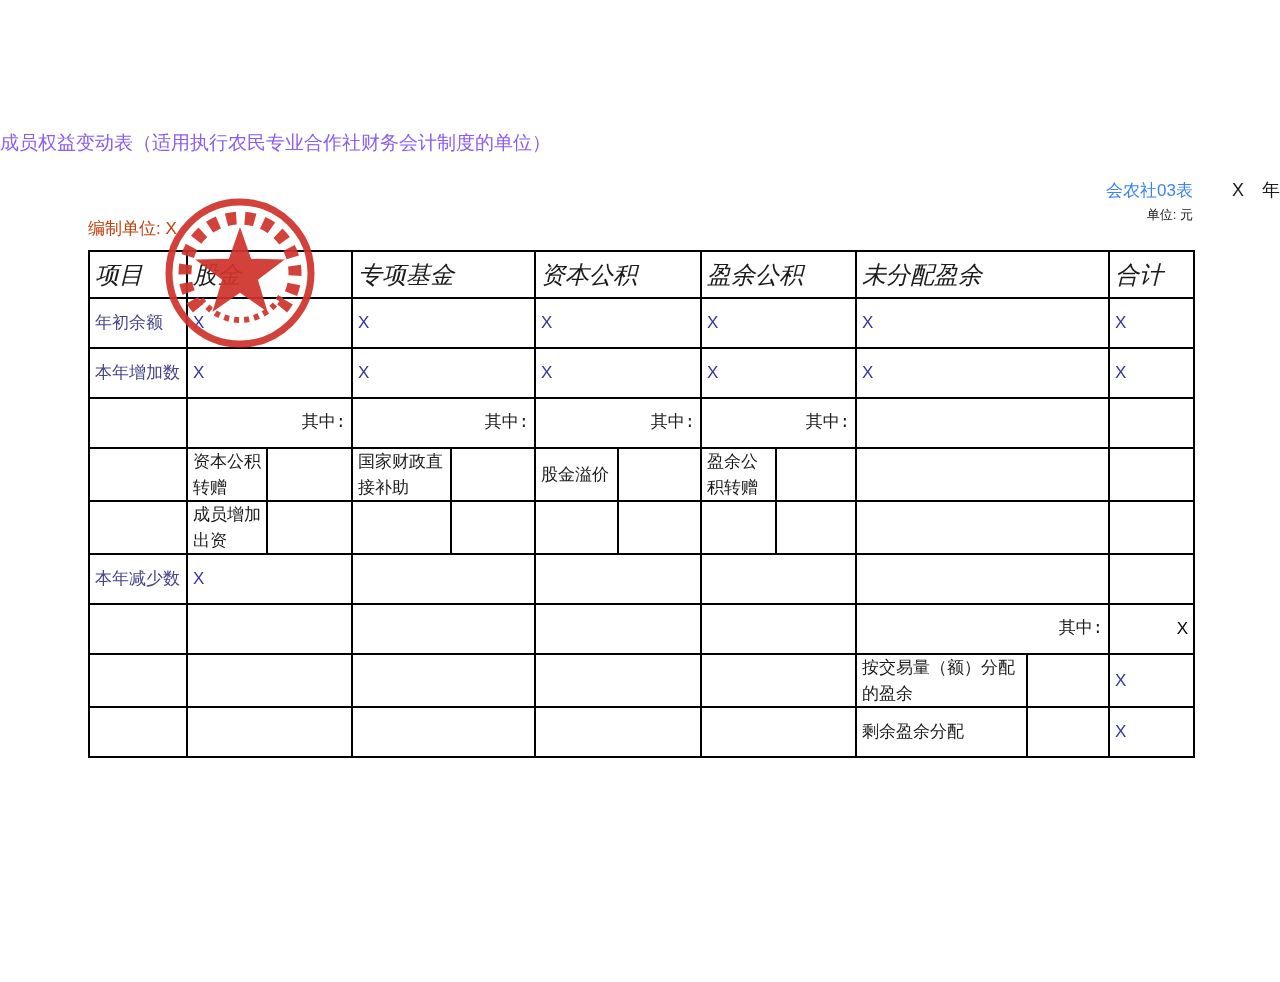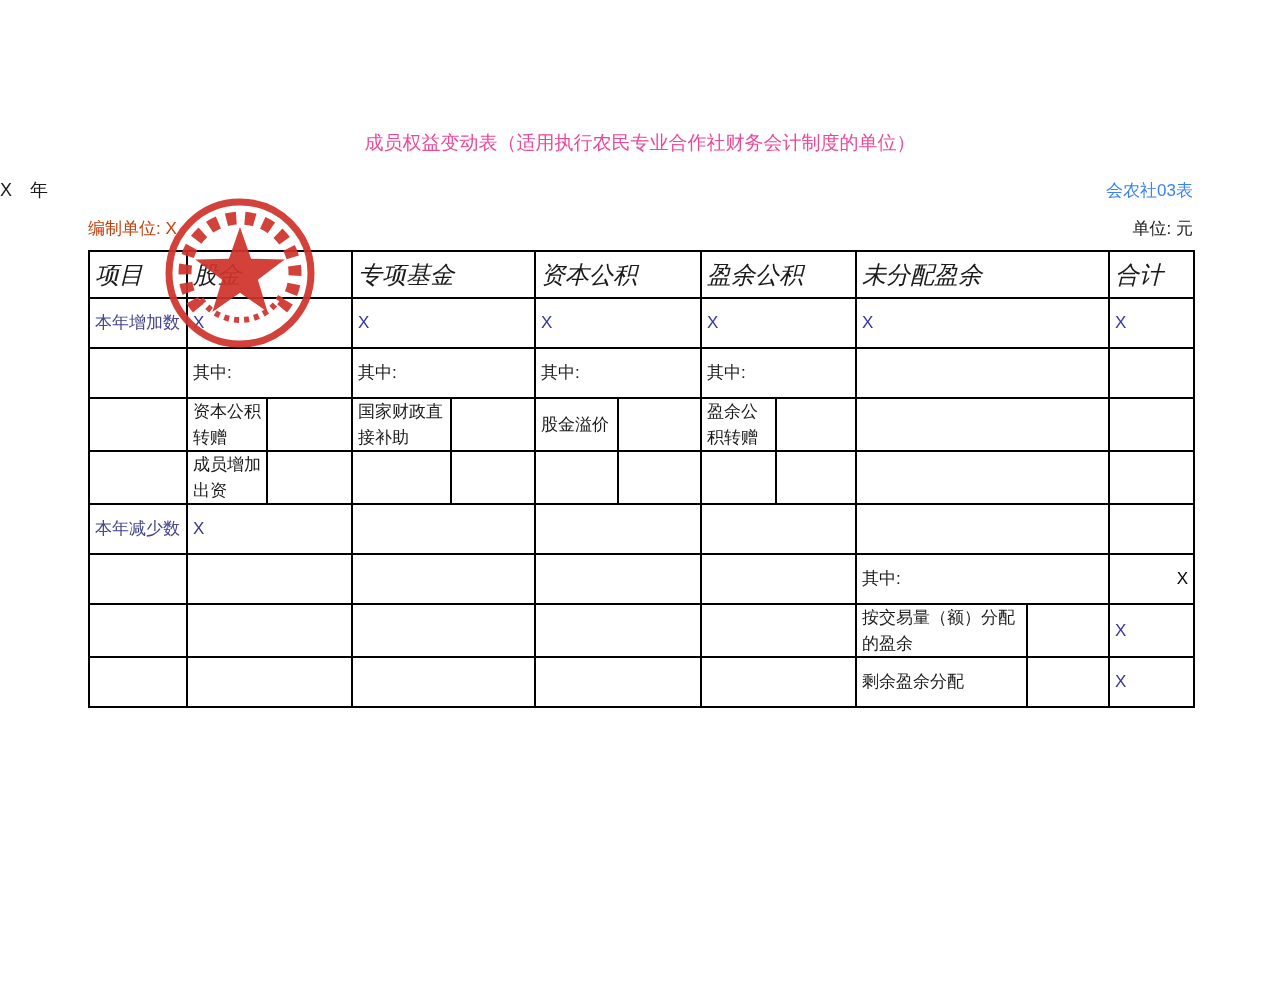--- a/index.html
+++ b/index.html
@@ -6,37 +6,37 @@
   body {
     width:1280px; height:982px;
     background:#ffffff;
     font-family:"Liberation Sans", sans-serif;
     color:#1a1a1a;
     position:relative;
     overflow:hidden;
   }
   .title {
     position:absolute; top:130px; left:0; width:1280px;
-    text-align:center; font-size:19px; color:#ec4899;
+    font-size:19px; color:#8b5cf6;
   }
   .year-line {
     position:absolute; top:178px; left:0; width:1280px;
-    text-align:left; font-size:18px; color:#1a1a1a;
+    text-align:right; font-size:18px; color:#1a1a1a;
   }
   .form-code {
     position:absolute; top:179px; right:87px;
     font-size:17px; color:#3b82f6;
   }
   .prepared-line {
     position:absolute; top:217px; left:88px;
     font-size:17px; color:#c2410c;
   }
   .unit-line {
-    position:absolute; top:217px; right:87px;
-    font-size:17px; color:#1a1a1a;
+    position:absolute; top:206px; right:87px;
+    font-size:13px; color:#1a1a1a;
   }
   table.sheet {
     position:absolute; left:88px; top:250px;
     border-collapse:collapse; table-layout:fixed;
     width:1105px;
   }
   table.sheet td {
     border:2px solid #000;
     padding:0 5px;
     font-size:17px;
@@ -48,21 +48,21 @@
   tr.hdr td { height:45px; text-align:left; font-size:24px;font-style:italic; }
   tr.body td { height:48px; }
   td.rowlabel {
     font-family:"Liberation Serif", serif;
     color:#44448c;
     font-size:17px;
     padding-left:4px;
   }
   td.xval { color:#3535a0; font-size:16px; }
   td.xblack { color:#000; font-size:16px; text-align:right; }
-  td.qz { text-align:left; }
+  td.qz { text-align:right;font-family:Liberation Mono, monospace; }
   td.sublabel { text-align:left; line-height:26px; padding-right:2px; }
   td.sublabel-r { text-align:left; line-height:26px; padding-left:2px; }
   .stamp {
     position:absolute; left:165px; top:198px;
     width:150px; height:150px;
     opacity:0.93;
     pointer-events:none;
   }
 </style>
 </head>
@@ -94,20 +94,29 @@
       <tr class="hdr">
     <td>项目</td>
     <td colspan="2">股金</td>
     <td colspan="2">专项基金</td>
     <td colspan="2">资本公积</td>
     <td colspan="2">盈余公积</td>
     <td colspan="2">未分配盈余</td>
     <td>合计</td>
   </tr>
 
+  <tr class="body">
+    <td class="rowlabel">年初余额</td>
+    <td colspan="2" class="xval">X</td>
+    <td colspan="2" class="xval">X</td>
+    <td colspan="2" class="xval">X</td>
+    <td colspan="2" class="xval">X</td>
+    <td colspan="2" class="xval">X</td>
+    <td class="xval">X</td>
+  </tr>
 
   <tr class="body">
     <td class="rowlabel">本年增加数</td>
     <td colspan="2" class="xval">X</td>
     <td colspan="2" class="xval">X</td>
     <td colspan="2" class="xval">X</td>
     <td colspan="2" class="xval">X</td>
     <td colspan="2" class="xval">X</td>
     <td class="xval">X</td>
   </tr>

